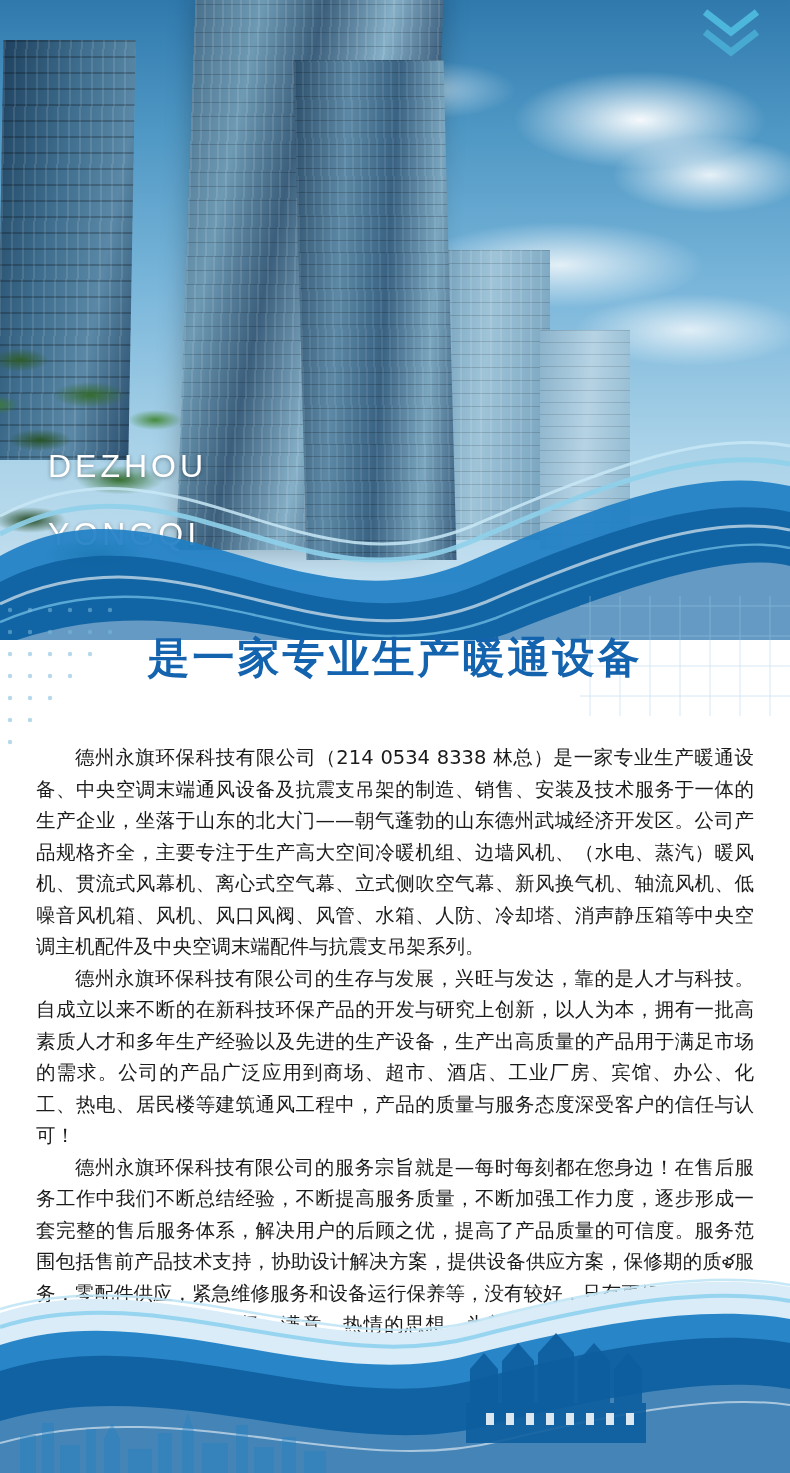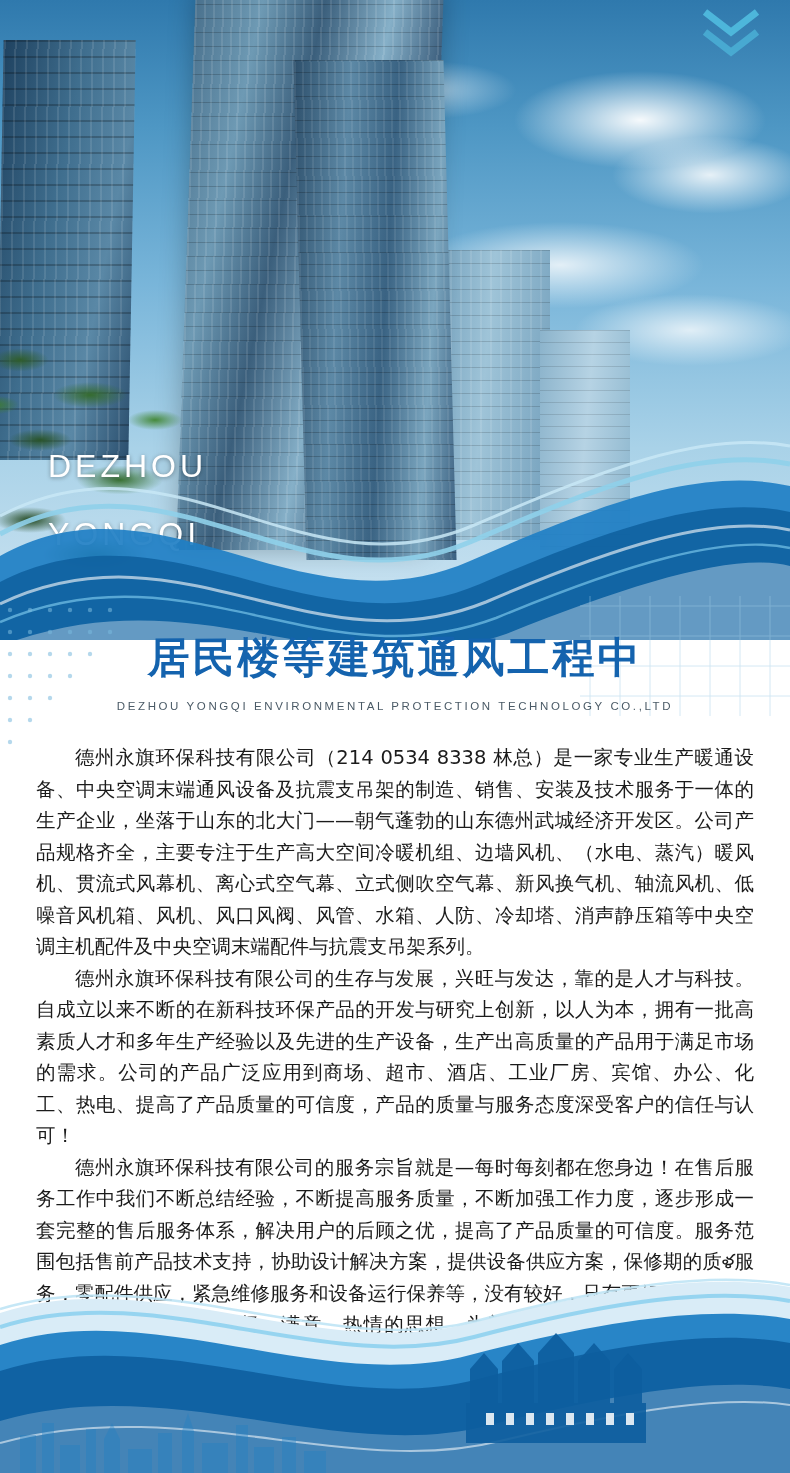--- a/index.html
+++ b/index.html
@@ -266,27 +266,26 @@
   </svg>
 
   <svg class="grid-right" viewBox="0 0 210 120">
     <g stroke="#9ecbe6" stroke-width="1" fill="none" opacity="0.9">
       <path d="M10,0 L10,120 M40,0 L40,120 M70,0 L70,120 M100,0 L100,120 M130,0 L130,120 M160,0 L160,120 M190,0 L190,120"></path>
       <path d="M0,10 L210,10 M0,40 L210,40 M0,70 L210,70 M0,100 L210,100"></path>
     </g>
   </svg>
 
   <div class="title-area">
-    <div class="cn-title">居民楼等建筑通风工程中</div>
-    <div class="en-title">DEZHOU YONGQI ENVIRONMENTAL PROTECTION TECHNOLOGY CO.,LTD</div>
+    <div class="cn-title">是一家专业生产暖通设备</div>
   </div>
 
   <div class="body-text">
     <p>德州永旗环保科技有限公司（214 0534 8338 林总）是一家专业生产暖通设备、中央空调末端通风设备及抗震支吊架的制造、销售、安装及技术服务于一体的生产企业，坐落于山东的北大门——朝气蓬勃的山东德州武城经济开发区。公司产品规格齐全，主要专注于生产高大空间冷暖机组、边墙风机、（水电、蒸汽）暖风机、贯流式风幕机、离心式空气幕、立式侧吹空气幕、新风换气机、轴流风机、低噪音风机箱、风机、风口风阀、风管、水箱、人防、冷却塔、消声静压箱等中央空调主机配件及中央空调末端配件与抗震支吊架系列。</p>
-    <p>德州永旗环保科技有限公司的生存与发展，兴旺与发达，靠的是人才与科技。自成立以来不断的在新科技环保产品的开发与研究上创新，以人为本，拥有一批高素质人才和多年生产经验以及先进的生产设备，生产出高质量的产品用于满足市场的需求。公司的产品广泛应用到商场、超市、酒店、工业厂房、宾馆、办公、化工、热电、提高了产品质量的可信度，产品的质量与服务态度深受客户的信任与认可！</p>
+    <p>德州永旗环保科技有限公司的生存与发展，兴旺与发达，靠的是人才与科技。自成立以来不断的在新科技环保产品的开发与研究上创新，以人为本，拥有一批高素质人才和多年生产经验以及先进的生产设备，生产出高质量的产品用于满足市场的需求。公司的产品广泛应用到商场、超市、酒店、工业厂房、宾馆、办公、化工、热电、居民楼等建筑通风工程中，产品的质量与服务态度深受客户的信任与认可！</p>
     <p>德州永旗环保科技有限公司的服务宗旨就是—每时每刻都在您身边！在售后服务工作中我们不断总结经验，不断提高服务质量，不断加强工作力度，逐步形成一套完整的售后服务体系，解决用户的后顾之优，提高了产品质量的可信度。服务范围包括售前产品技术支持，协助设计解决方案，提供设备供应方案，保修期的质ళ服务，零配件供应，紧急维修服务和设备运行保养等，没有较好，只有更好。</p>
     <p>我们始终恪守：积极、满意、热情的思想，为新老客户提供优质的产品与服务。我们就是您可以信赖的中央空调集成制造商！</p>
   </div>
 
   <div class="footer">
     <svg class="footer-wrap" viewBox="0 0 790 220" preserveAspectRatio="none">
 
       <path d="M0,60 C150,10 320,110 470,70 C610,34 710,20 790,34 L790,220 L0,220 Z" fill="#d9ecf7"></path>
 
       <path d="M0,92 C150,42 320,142 470,102 C610,66 710,52 790,66 L790,220 L0,220 Z" fill="#1f7fc4" opacity="0.95"></path>

